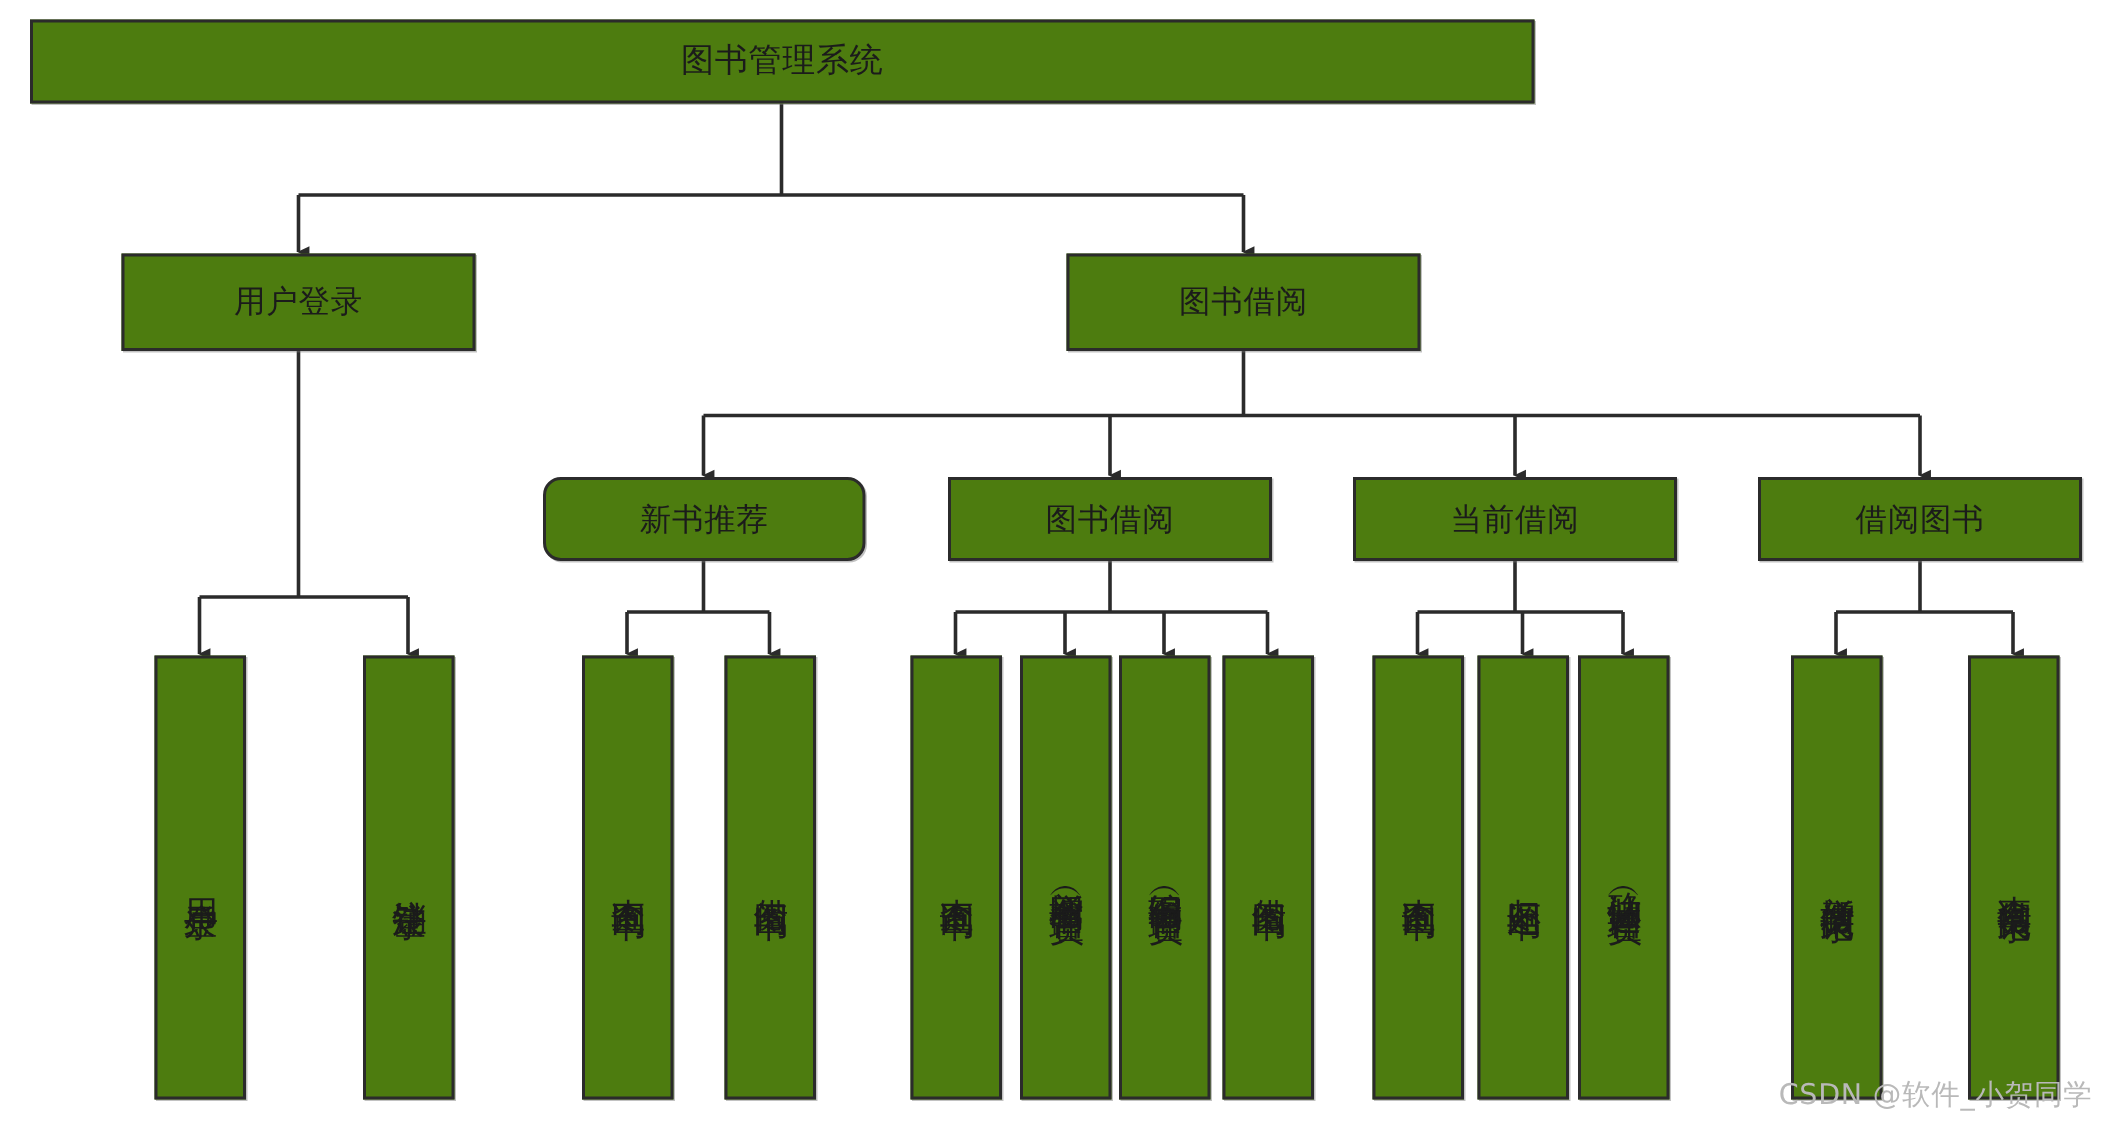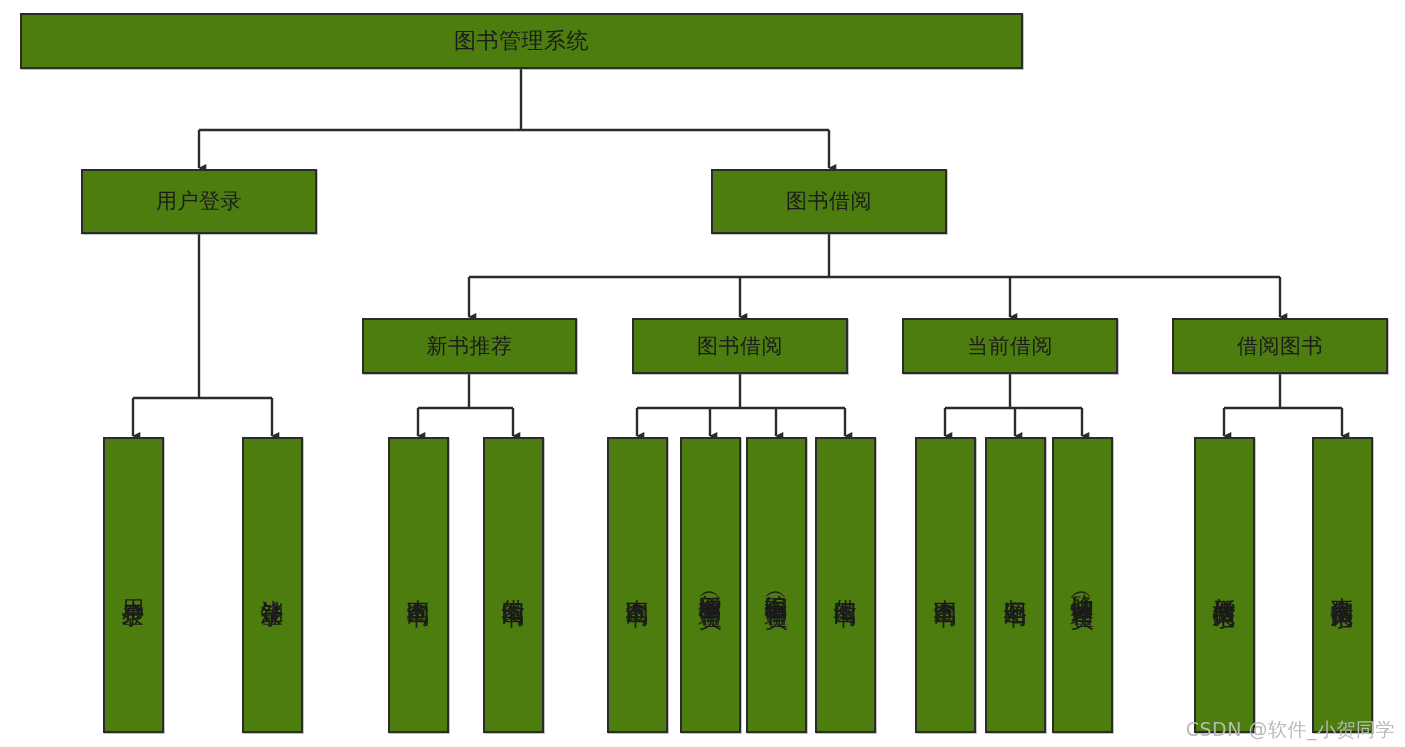--- a/index.html
+++ b/index.html
@@ -123,21 +123,21 @@
   <div id="nodes-layer">
       <div class="node horiz root" style="left: 20px; top: 13px; width: 1003px; height: 56px;">
         <span class="label">图书管理系统</span>
       </div>
       <div class="node horiz" style="left: 81px; top: 169px; width: 236px; height: 65px;">
         <span class="label">用户登录</span>
       </div>
       <div class="node horiz" style="left: 711px; top: 169px; width: 236px; height: 65px;">
         <span class="label">图书借阅</span>
       </div>
-      <div class="node horiz" style="left: 362px; top: 318px; width: 215px; height: 56px;">
+      <div class="node horiz" style="left: 362px; top: 318px; width: 215px; height: 56px; border-radius: 12px;">
         <span class="label">新书推荐</span>
       </div>
       <div class="node horiz" style="left: 632px; top: 318px; width: 216px; height: 56px;">
         <span class="label">图书借阅</span>
       </div>
       <div class="node horiz" style="left: 902px; top: 318px; width: 216px; height: 56px; align-items: center;">
         <span class="label">当前借阅</span>
       </div>
       <div class="node horiz" style="left: 1172px; top: 318px; width: 216px; height: 56px;">
         <span class="label">借阅图书</span>

